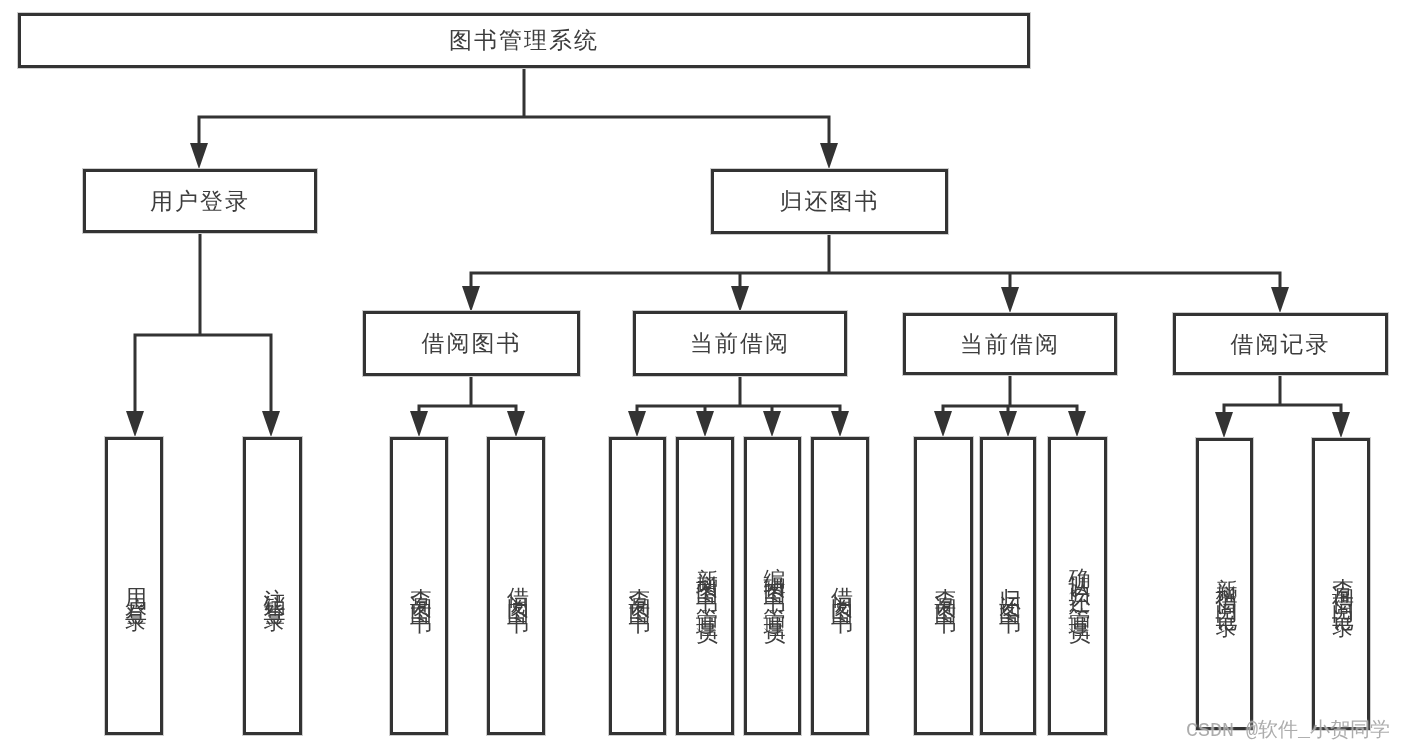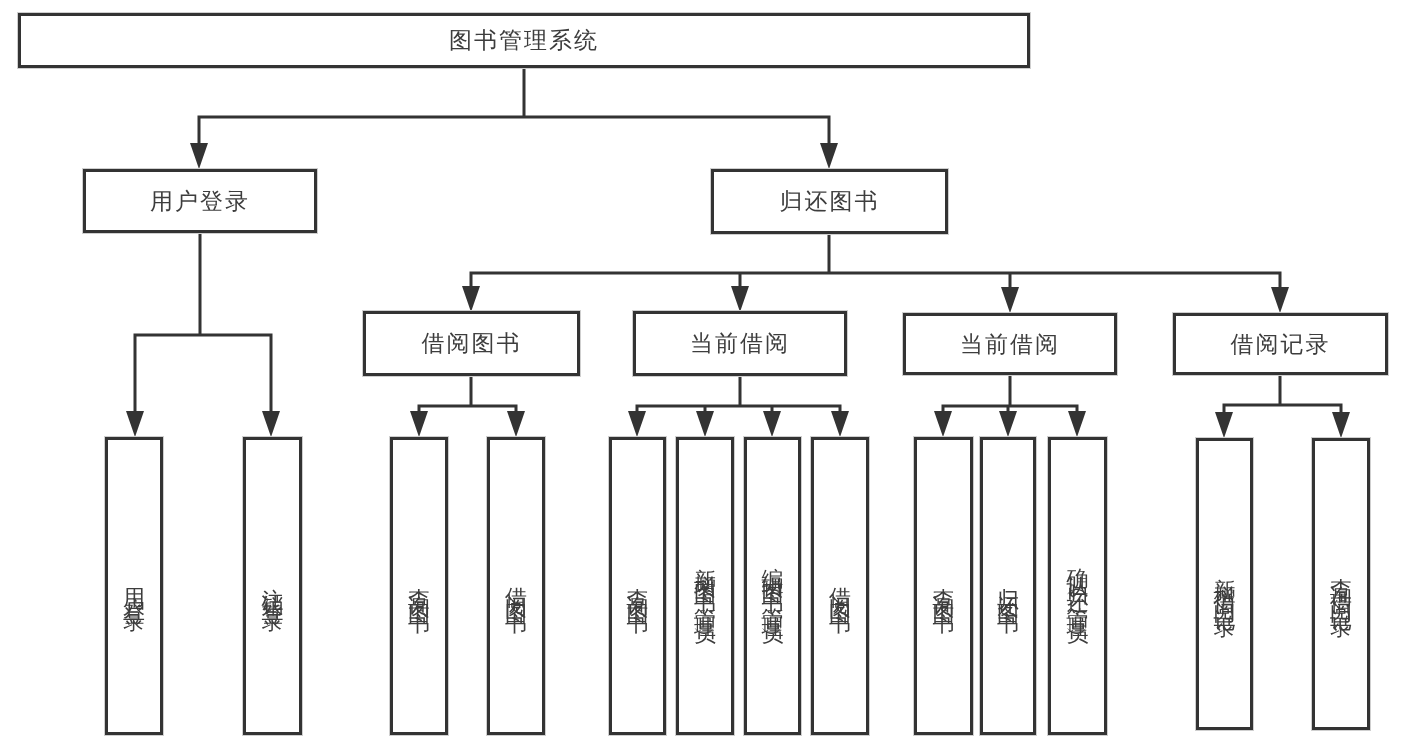--- a/index.html
+++ b/index.html
@@ -1,21 +1,21 @@
 <!DOCTYPE html>
 <html><head>
 <meta charset="utf-8">
 <style>
   html, body { margin: 0; padding: 0; background: #ffffff; }
   #canvas {
     position: relative;
     width: 1405px;
     height: 747px;
     background: #ffffff;
-    font-family: Liberation Serif, serif;
+    font-family: Liberation Mono, monospace;
     overflow: hidden;
   }
   #wires {
     position: absolute;
     left: 0; top: 0;
     width: 1405px; height: 747px;
   }
   .box {
     position: absolute;
     box-sizing: border-box;
@@ -122,14 +122,15 @@
   <div class="box v" style="left:744px; top:437px; width:57px; height:298px">编辑图书（管理员）</div>
   <div class="box v" style="left:811px; top:437px; width:58px; height:298px">借阅图书</div>
 
   <div class="box v" style="left:914px; top:437px; width:59px; height:298px">查询图书</div>
   <div class="box v" style="left:980px; top:437px; width:56px; height:298px">归还图书</div>
   <div class="box v" style="left:1048px; top:437px; width:59px; height:298px">确认归还（管理员）</div>
 
   <div class="box v" style="left:1196px; top:438px; width:57px; height:292px">新增借阅记录</div>
   <div class="box v" style="left:1312px; top:438px; width:58px; height:292px">查询借阅记录</div>
 
+  <div class="watermark">CSDN @软件_小贺同学</div>
 
 </div>
 
 </body></html>

